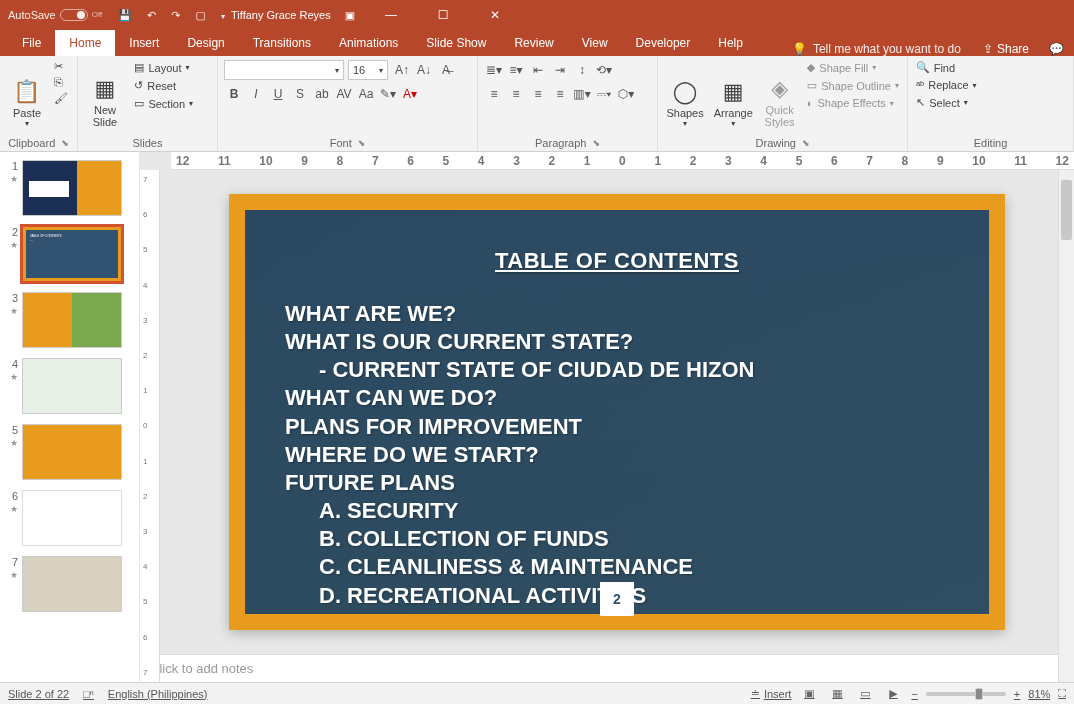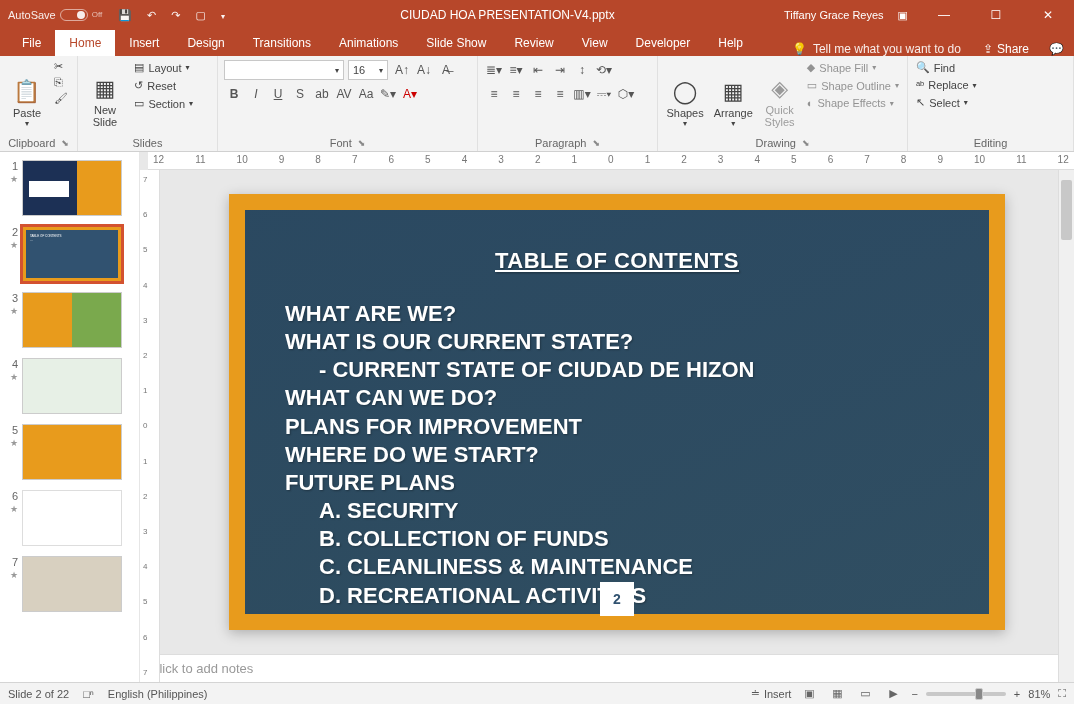--- a/index.html
+++ b/index.html
@@ -53,40 +53,40 @@
 .t1::after{content:"";position:absolute;left:6px;top:20px;width:40px;height:16px;background:#fff;}
 .t2 { background:#e89b1c; padding:3px;} .t2i{width:100%;height:100%;background:#315270;font-size:3px;color:#fff;padding:4px;}
 .t3 { background:#e89b1c; display:flex;} .t3 .l{width:50%;background:#e89b1c;} .t3 .r{width:50%;background:#7aa94d;}
 .t4 { background:#e7f0e6; display:flex; flex-direction:column; align-items:center; justify-content:center; font-size:5px; color:#555;}
 .t5 { background:#e89b1c;}
 .t6 { background:#fff; border:1px solid #ddd;}
 .t7 { background:#d8d0c0;}
 
 
 .editor { flex:1; background:#e8e8e8; position:relative; display:flex; flex-direction:column;}
-.ruler-h { height:18px; background:#fff; border-bottom:1px solid #ddd; font-size:10px; color:#777; position:relative; margin-left:8px;}
+.ruler-h { height:18px; background:#fff; border-bottom:1px solid #ddd; font-size:12px; color:#777; position:relative; margin-left:31px;font-weight:bold;}
 .ruler-h .ticks{position:absolute;top:2px;left:0;right:0;display:flex;justify-content:space-between;padding:0 5px;}
 .ruler-v { width:20px; background:#fff; border-right:1px solid #ddd; position:absolute; left:0; top:18px; bottom:0; font-size:8px; color:#777;}
 .ruler-v .ticks{position:absolute;left:3px;top:0;bottom:0;display:flex;flex-direction:column;justify-content:space-between;padding:5px 0;}
 .canvas-wrap { flex:1; display:flex; align-items:center; justify-content:center; position:relative; margin-left:20px; overflow:auto;}
 .slide { width:776px; height:436px; background:#e89b1c; padding:16px; box-shadow:0 3px 12px rgba(0,0,0,.25);}
 .slide-inner { width:100%; height:100%; background:linear-gradient(rgba(40,70,100,.92),rgba(40,70,100,.88)), linear-gradient(120deg,#4a6a3a,#6b8a52); position:relative; padding:20px 40px;}
 .slide-title { text-align:center; color:#fff; font-weight:bold; font-size:22px; text-decoration:underline; margin:18px 0 26px; text-shadow:1px 1px 2px rgba(0,0,0,.4); letter-spacing:.5px;}
 .slide-list { color:#fff; font-weight:bold; font-size:22px; line-height:1.28; text-shadow:1px 1px 2px rgba(0,0,0,.3);}
 .slide-list .indent1{padding-left:34px;}
 .pagenum { position:absolute; bottom:-2px; left:50%; transform:translateX(-50%); width:34px; height:34px; background:#fff; display:flex; align-items:center; justify-content:center; font-weight:bold; color:#315270; font-size:14px;}
 
 .editor-vscroll { position:absolute; right:0; top:18px; bottom:0; width:16px; background:#f0f0f0; border-left:1px solid #ddd;}
 .editor-vscroll .handle{position:absolute;top:10px;left:2px;right:2px;height:60px;background:#c8c8c8;border-radius:2px;}
 
 
 .notes { height:28px; background:#fff; border-top:1px solid #ddd; padding:4px 10px; color:#999; font-size:13px; display:flex; align-items:center;}
 
 
-.status { height:22px; background:#f3f3f3; border-top:1px solid #d4d4d4; display:flex; align-items:center; font-size:11px; color:#555; padding:0 8px;}
+.status { height:22px; background:#f3f3f3; border-top:1px solid #d4d4d4; display:flex; align-items:center; font-size:11px; color:#555; padding:0 8px;text-decoration:underline;}
 .status .left { display:flex; gap:14px; align-items:center;}
 .status .right { margin-left:auto; display:flex; gap:8px; align-items:center;}
 .status .viewbtn { width:20px; height:16px; display:flex; align-items:center; justify-content:center; cursor:pointer; font-size:11px; color:#666;}
 .zoom-slider { width:80px; height:4px; background:#c8c8c8; position:relative; border-radius:2px;}
 .zoom-slider .thumb{ position:absolute; width:8px; height:12px; background:#888; top:-4px; left:62%; border-radius:2px;}
 </style>
 </head>
 <body>
 
 <div class="titlebar">
@@ -97,21 +97,20 @@
       <span style="font-size:8px;opacity:.7">Off</span>
     </div>
     <div class="qat">
       <span>💾</span>
       <span>↶</span>
       <span>↷</span>
       <span>▢</span>
       <span style="font-size:8px;">▾</span>
     </div>
   </div>
-  <div class="center">CIUDAD HOA PRESENTATION-V4.pptx</div>
   <div class="right">
     <span>Tiffany Grace Reyes</span>
     <span style="margin:0 6px;">▣</span>
     <div class="winbtn">―</div>
     <div class="winbtn">☐</div>
     <div class="winbtn">✕</div>
   </div>
 </div>
 
 <div class="menubar">

